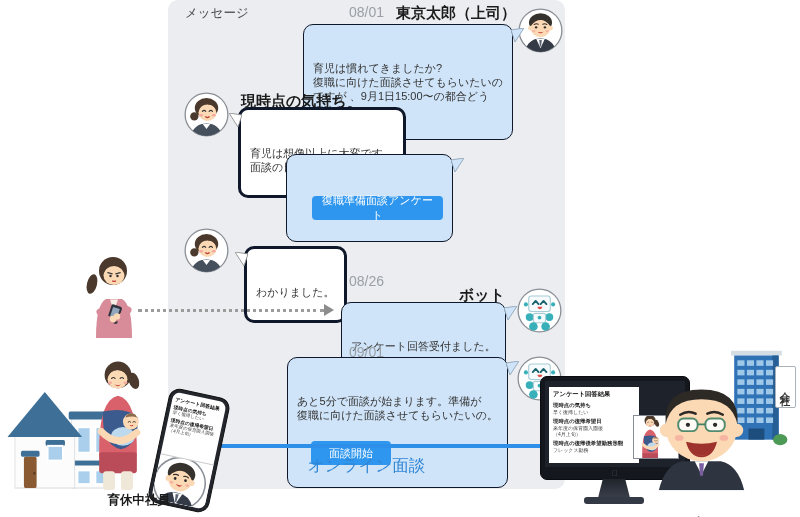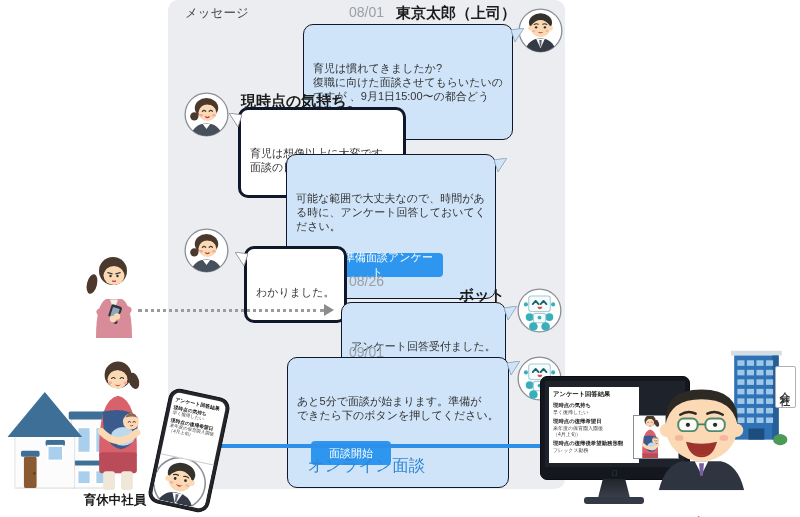--- a/index.html
+++ b/index.html
@@ -36,21 +36,21 @@
   .illus{position:absolute;}
   .illus svg{width:100%;height:100%;display:block;}
   .woman-phone{left:83px;top:254px;width:62px;height:84px;z-index:2;}
   .house{left:6px;top:388px;width:112px;height:102px;z-index:1;}
   .mother{left:80px;top:360px;width:76px;height:133px;z-index:2;}
   .building{left:720px;top:346px;width:76px;height:100px;z-index:1;}
   .building-sign{position:absolute;left:775px;top:366px;width:21px;height:42px;background:#fff;border:1px solid #a9b2ba;border-radius:2px;z-index:2;
      writing-mode:vertical-rl;text-orientation:upright;font-size:10.5px;font-weight:bold;color:#333;display:flex;align-items:center;justify-content:center;letter-spacing:3px;box-sizing:border-box;}
   .boss-person{left:653px;top:381px;width:97px;height:110px;z-index:6;}
   .caption{position:absolute;font-size:12.5px;font-weight:bold;color:#1b1b1b;z-index:8;}
-  .cap-employee{left:60px;top:492px;width:110px;text-align:center;}
+  .cap-employee{left:60px;top:492px;width:110px;text-align:right;}
   .cap-boss{left:660px;top:491px;width:90px;text-align:center;margin-top:24px;}
 
   
   .phone{position:absolute;left:158px;top:392px;width:62px;height:117px;background:#23262c;border:1px solid #111;border-radius:11px;transform:rotate(12deg);z-index:6;padding:3px;box-sizing:border-box;}
   .phone-screen{width:100%;height:100%;background:#fff;border-radius:7px;overflow:hidden;position:relative;}
   .phone-title{font-size:5px;font-weight:bold;color:#111;margin:4px 3px 2px;}
   .p-item-label{font-size:4.8px;font-weight:bold;color:#222;margin:2px 3px 0;}
   .p-item-value{font-size:4.5px;color:#444;margin:0 3px;white-space:pre-line;}
   .phone-photo{position:absolute;bottom:0;left:0;width:100%;height:45px;border-top:1px solid #ccc;background:#fff;}
   .phone-photo svg{width:100%;height:100%;}
@@ -289,23 +289,20 @@
           <path d="M13 2 L0 0 L9 14 Z"></path>
         </svg>
       <div class="msg-text">育児は想像以上に大変です。
 面談の日程は大丈夫です。</div>
     </div>
 
     <div class="bubble blue" style="left:118px;top:154px">
       <svg class="tail tail-r tail-blue" viewBox="0 0 13 15">
           <path d="M0 2 L13 0 L4 14 Z"></path>
         </svg>
-      <div class="msg-text">可能な範囲で大丈夫なので、時間があ
-る時に、アンケート回答しておいてく
-ださい。</div>
       <button class="chat-btn btn-survey">復職準備面談アンケート</button>
     </div>
 
     <div class="avatar" style="left:16px;top:228px">
         <svg viewBox="0 0 48 48">
           <use href="#sym-hanako-av"></use>
         </svg>
       </div>
 
     <div class="bubble white" style="left:76px;top:246px">
@@ -335,21 +332,21 @@
         <svg viewBox="0 0 48 48">
           <use href="#sym-bot-av"></use>
         </svg>
       </div>
 
     <div class="bubble blue" style="left:119px;top:357px">
       <svg class="tail tail-r tail-blue" viewBox="0 0 13 15">
           <path d="M0 2 L13 0 L4 14 Z"></path>
         </svg>
       <div class="msg-text">あと5分で面談が始まります。準備が
-できたら下のボタンを押してください。</div>
+復職に向けた面談させてもらいたいの。</div>
       <button class="chat-btn btn-start">面談開始</button>
     </div>
   </div>
 
   <div class="line-online"></div>
   <div class="online-label">オンライン面談</div>
 
   <div class="dotted-arrow"></div>
   <div class="arrow-head"></div>
 

